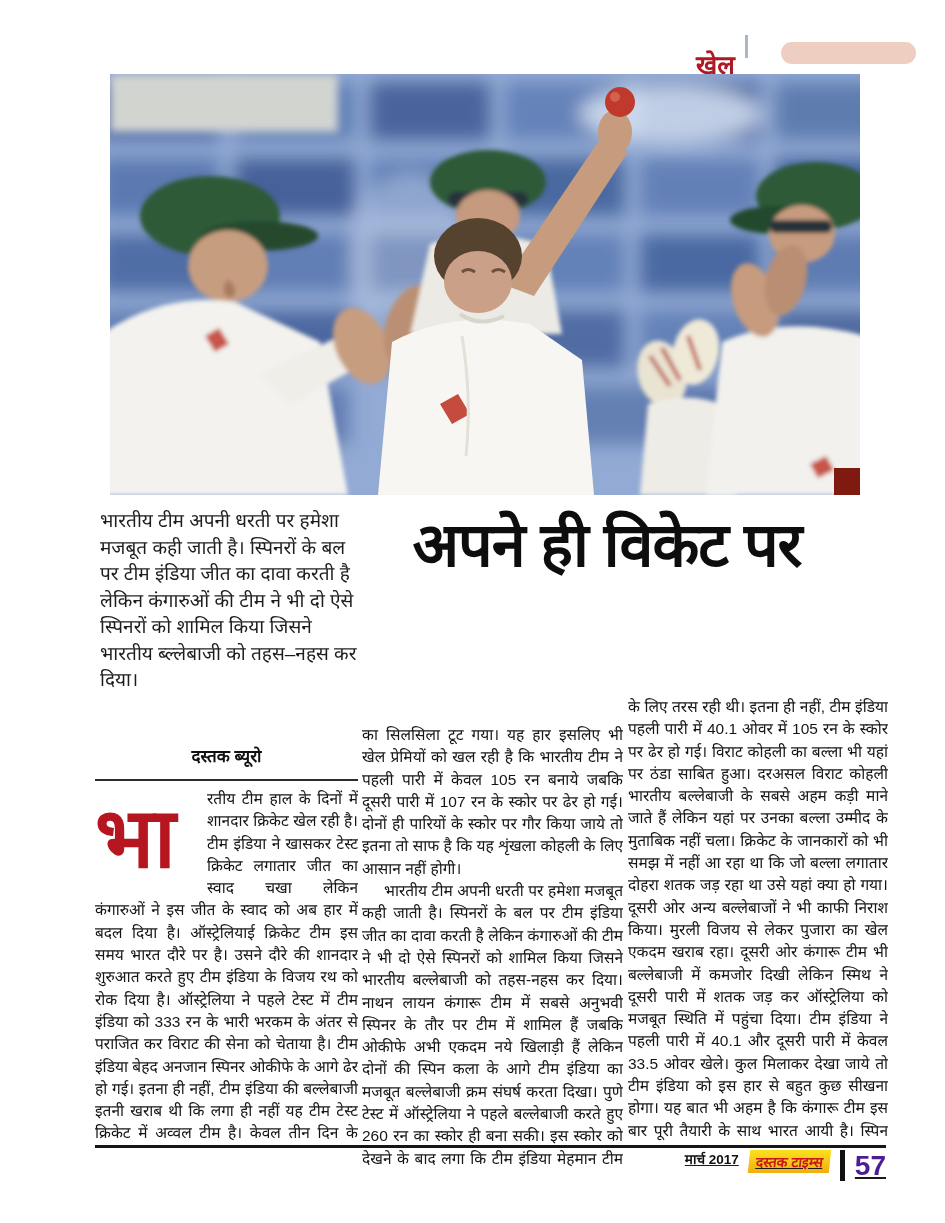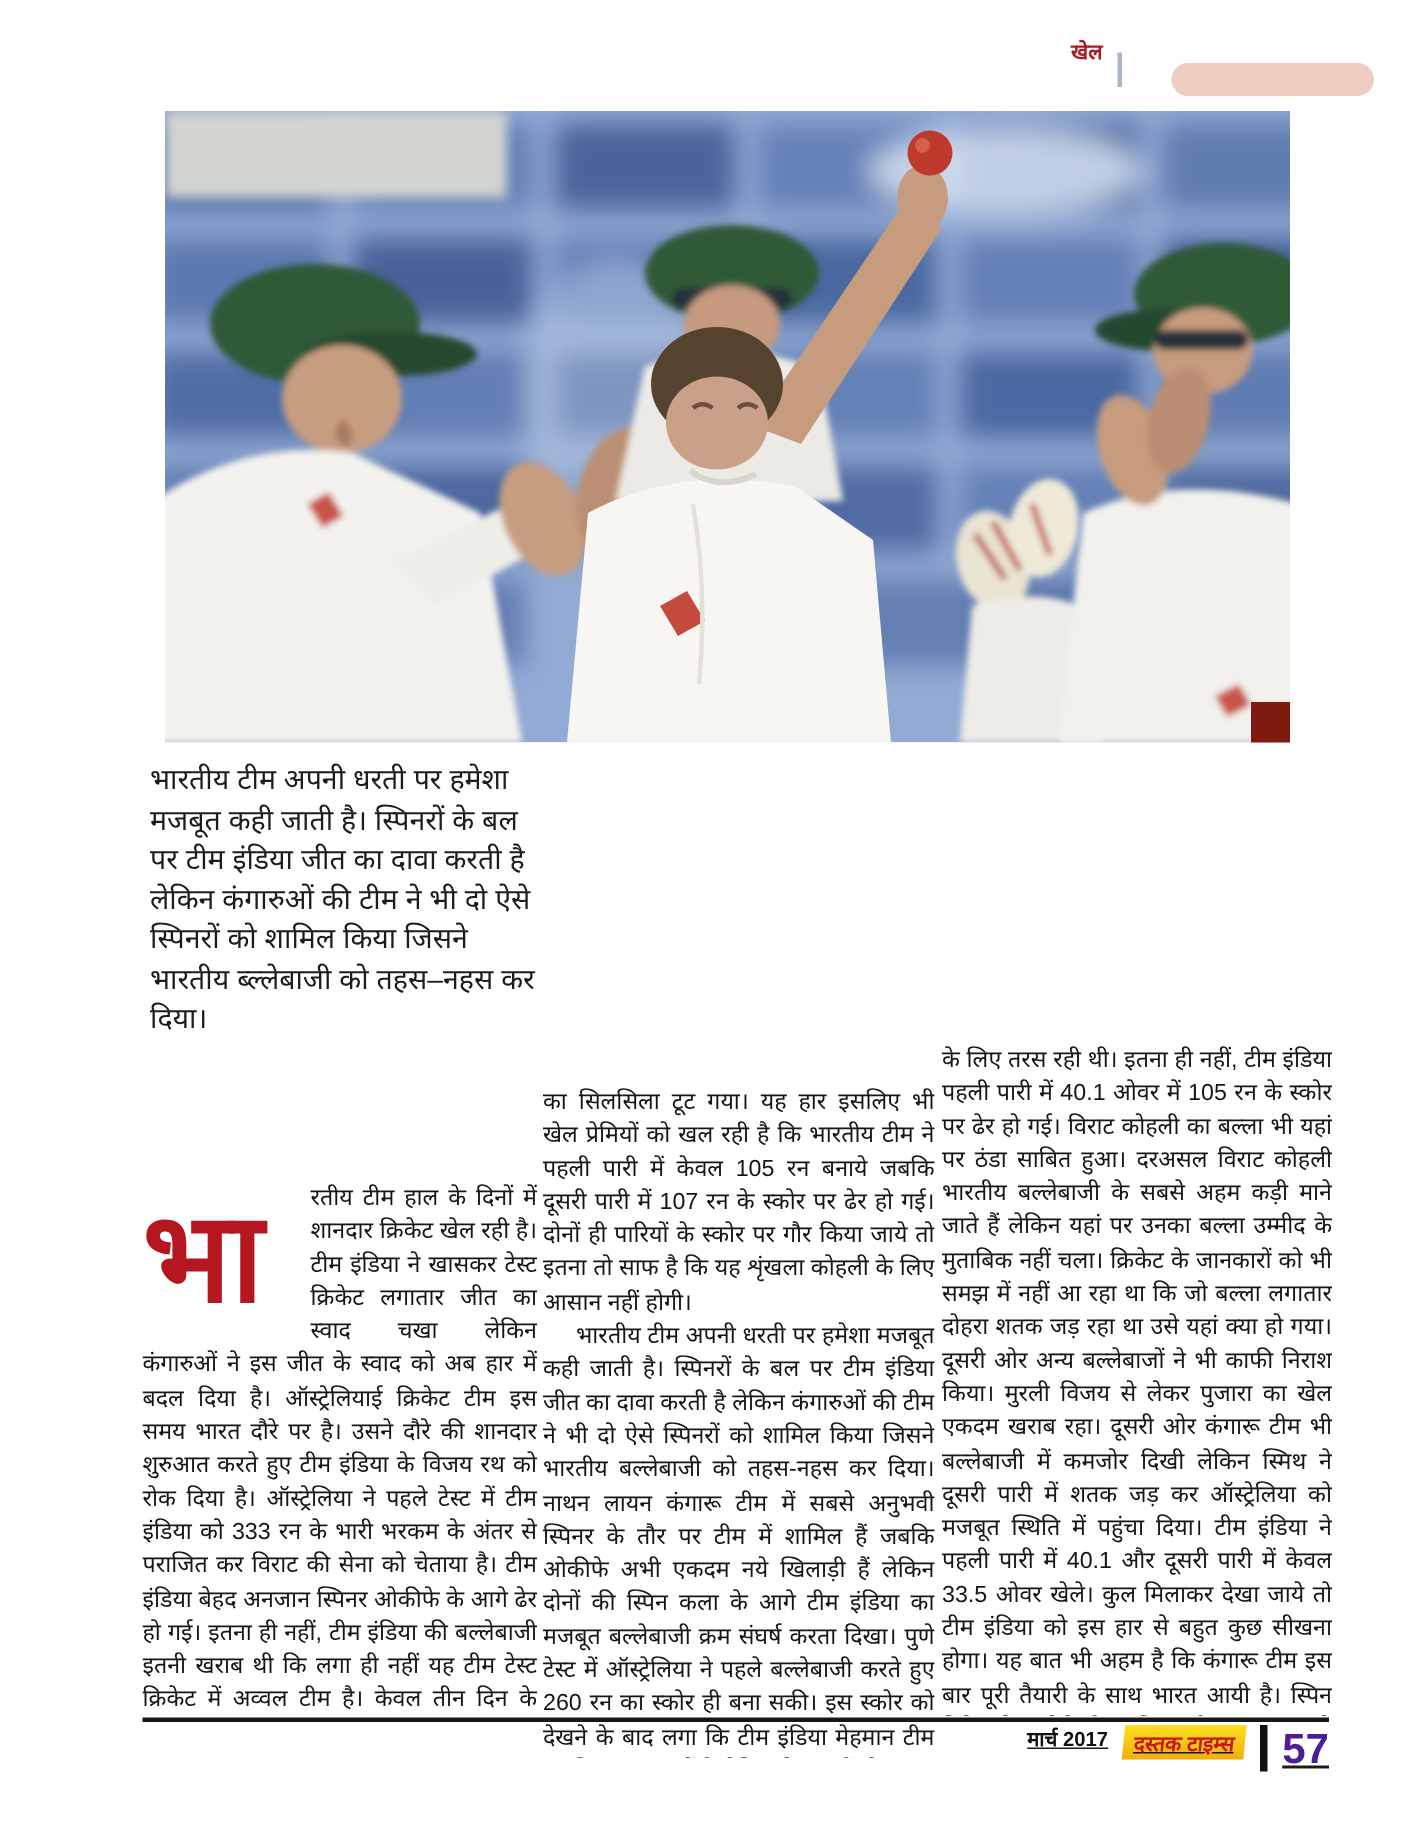--- a/index.html
+++ b/index.html
@@ -1,21 +1,21 @@
 <!DOCTYPE html>
 <html lang="hi"><head>
 <meta charset="utf-8">
 <style>
   html,body{margin:0;padding:0;background:#ffffff;}
   body{font-family:"Liberation Sans","DejaVu Sans",sans-serif;color:#1a1a1a;}
   .page{position:relative;width:945px;height:1223px;background:#fff;overflow:hidden;}
 
   
-  .kicker{position:absolute;left:640px;top:24px;width:95px;text-align:right;
-          font-size:14px;font-weight:bold;color:#ae1a24;}
+  .kicker{position:absolute;left:640px;top:46px;width:95px;text-align:right;
+          font-size:26px;font-weight:bold;color:#ae1a24;}
   .kicker-sep{position:absolute;left:745px;top:35px;width:3px;height:23px;background:#a9b7c9;}
   .kicker-pill{position:absolute;left:781px;top:42px;width:135px;height:22px;
                border-radius:11px;background:#edcec1;}
 
   
   .photo{position:absolute;left:110px;top:74px;width:750px;height:421px;overflow:hidden;}
   .photo svg{display:block;}
 
   
   .headline{position:absolute;left:350px;top:498px;width:514px;height:196px;
@@ -160,24 +160,26 @@
         <ellipse cx="645" cy="226" rx="22" ry="38" fill="#c69b7e" transform="rotate(-18 645 226)"></ellipse>
         <ellipse cx="676" cy="206" rx="20" ry="36" fill="#ba8e72" transform="rotate(14 676 206)"></ellipse>
         <path d="M700,390 l16,-8 l8,14 l-16,8 Z" fill="#c0392b" opacity="0.85"></path>
       </g>
 
       <rect x="724" y="394" width="26" height="27" fill="#7e1a10"></rect>
     </svg>
   </div>
 
   <div class="headline">
+    <div>अपने ही विकेट पर</div>
   </div>
 
   <div class="lede">भारतीय टीम अपनी धरती पर हमेशा मजबूत कही जाती है। स्पिनरों के बल पर टीम इंडिया जीत का दावा करती है लेकिन कंगारुओं की टीम ने भी दो ऐसे स्पिनरों को शामिल किया जिसने भारतीय ब्ल्लेबाजी को तहस–नहस कर दिया।</div>
 
+  <div class="byline">दस्तक ब्यूरो</div>
 
   <div class="bodycol col1">
     <span class="dropcap">भा</span><span>रतीय टीम हाल के दिनों में शानदार क्रिकेट खेल रही है। टीम इंडिया ने खासकर टेस्ट क्रिकेट लगातार जीत का स्वाद चखा लेकिन कंगारुओं ने इस जीत के स्वाद को अब हार में बदल दिया है। ऑस्ट्रेलियाई क्रिकेट टीम इस समय भारत दौरे पर है। उसने दौरे की शानदार शुरुआत करते हुए टीम इंडिया के विजय रथ को रोक दिया है। ऑस्ट्रेलिया ने पहले टेस्ट में टीम इंडिया को 333 रन के भारी भरकम के अंतर से पराजित कर विराट की सेना को चेताया है। टीम इंडिया बेहद अनजान स्पिनर ओकीफे के आगे ढेर हो गई। इतना ही नहीं, टीम इंडिया की बल्लेबाजी इतनी खराब थी कि लगा ही नहीं यह टीम टेस्ट क्रिकेट में अव्वल टीम है। केवल तीन दिन के अंदर टीम इंडिया के इस तरह का प्रदर्शन अब सवालों के घेरे में है। जानकारों की मानें तो ऐसा लगा ही यही टीम इससे पहले विजय रथ पर सवार थी। पुणे टेस्ट से पूर्व टीम इंडिया का 19 टेस्ट से चला आ रहा अपराजय</span>
   </div>
 
   <div class="bodycol col2">
     <p>का सिलसिला टूट गया। यह हार इसलिए भी खेल प्रेमियों को खल रही है कि भारतीय टीम ने पहली पारी में केवल 105 रन बनाये जबकि दूसरी पारी में 107 रन के स्कोर पर ढेर हो गई। दोनों ही पारियों के स्कोर पर गौर किया जाये तो इतना तो साफ है कि यह शृंखला कोहली के लिए आसान नहीं होगी।</p>
     <p class="indent">भारतीय टीम अपनी धरती पर हमेशा मजबूत कही जाती है। स्पिनरों के बल पर टीम इंडिया जीत का दावा करती है लेकिन कंगारुओं की टीम ने भी दो ऐसे स्पिनरों को शामिल किया जिसने भारतीय बल्लेबाजी को तहस-नहस कर दिया। नाथन लायन कंगारू टीम में सबसे अनुभवी स्पिनर के तौर पर टीम में शामिल हैं जबकि ओकीफे अभी एकदम नये खिलाड़ी हैं लेकिन दोनों की स्पिन कला के आगे टीम इंडिया का मजबूत बल्लेबाजी क्रम संघर्ष करता दिखा। पुणे टेस्ट में ऑस्ट्रेलिया ने पहले बल्लेबाजी करते हुए 260 रन का स्कोर ही बना सकी। इस स्कोर को देखने के बाद लगा कि टीम इंडिया मेहमान टीम पर शिकंजा कस देंगी लेकिन ऐसा नहीं हो सका। जिस पिच पर भारतीय स्पिनरों का जलवा देखने को मिला उसी पिच पर कंगारू स्पिन अटैक बेहद खतरनाक साबित हुआ। आलम तो यह था कि भारतीय बल्लेबाजी एक–एक रनों</p>
   </div>
 

